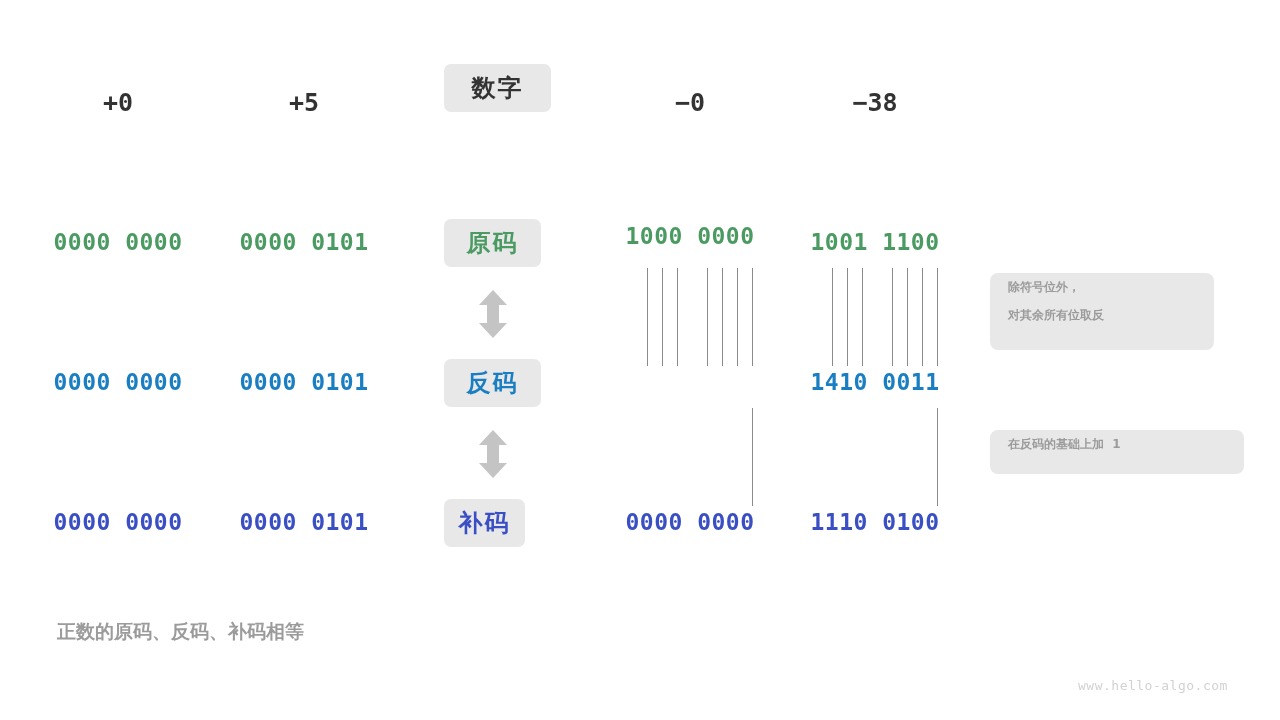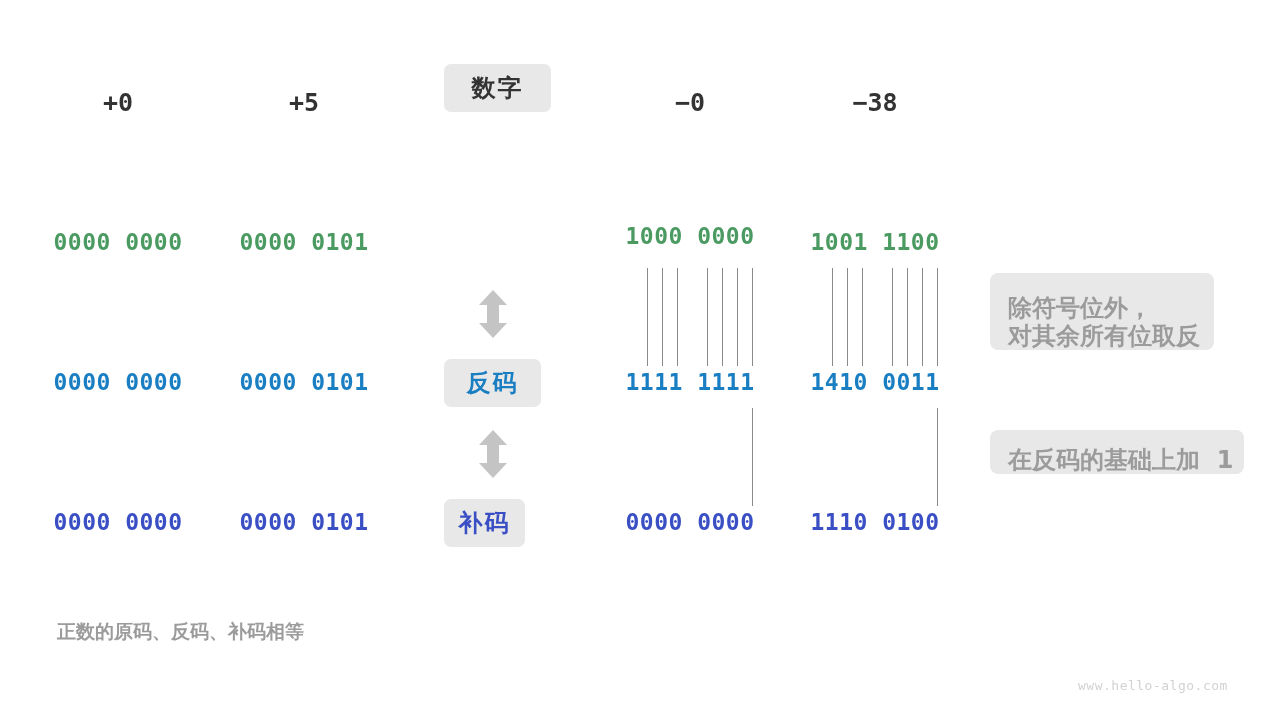--- a/index.html
+++ b/index.html
@@ -63,25 +63,25 @@
   .badge.green  { color: #4a9a62; }
   .badge.blue   { color: #1a7ec2; }
   .badge.indigo { color: #3a4fc4; }
 
   
   .note {
     background: #e8e8e8;
     border-radius: 8px;
     color: #9b9b9b;
     font-weight: bold;
-    font-size: 24px;
+    font-size: 12px;
     line-height: 28px;
     display: flex;
     flex-direction: column;
-    justify-content: flex-end;
+    justify-content: flex-start;
     padding: 0 18px;
     box-sizing: border-box;
     white-space: pre;
   }
 
   
   .caption {
     color: #9b9b9b;
     font-weight: bold;
     font-size: 19px;
@@ -116,30 +116,30 @@
   <div class="abs num-head" style="left:224px; top:88px; width:160px;">+5</div>
 
   <div class="abs badge dark" style="left:444px; top:64px; width:107px; height:48px;">数字</div>
 
   <div class="abs num-head" style="left:610px; top:88px; width:160px;">−0</div>
   <div class="abs num-head" style="left:795px; top:88px; width:160px;">−38</div>
 
   <div class="abs bits green" style="left:38px;  top:229px; width:160px;">0000 0000</div>
   <div class="abs bits green" style="left:224px; top:229px; width:160px;">0000 0101</div>
 
+  <div class="abs badge green" style="left:444px; top:219px; width:97px; height:48px;">原码</div>
 
   <div class="abs bits green" style="left:610px; top:223px; width:160px;">1000 0000</div>
   <div class="abs bits green" style="left:795px; top:229px; width:160px;">1001 1100</div>
 
   <div class="abs bits blue" style="left:38px;  top:369px; width:160px;">0000 0000</div>
   <div class="abs bits blue" style="left:224px; top:369px; width:160px;">0000 0101</div>
 
   <div class="abs badge blue" style="left:444px; top:359px; width:97px; height:48px;">反码</div>
 
-  <div class="abs bits blue" style="left:610px; top:369px; width:160px;">1111 1111</div>
   <div class="abs bits blue" style="left:795px; top:369px; width:160px;">1410 0011</div>
 
   <div class="abs bits indigo" style="left:38px;  top:509px; width:160px;">0000 0000</div>
   <div class="abs bits indigo" style="left:224px; top:509px; width:160px;">0000 0101</div>
 
   <div class="abs badge indigo" style="left:444px; top:499px; width:81px; height:48px;">补码</div>
 
   <div class="abs bits indigo" style="left:610px; top:509px; width:160px;">0000 0000</div>
   <div class="abs bits indigo" style="left:795px; top:509px; width:160px;">1110 0100</div>
 

